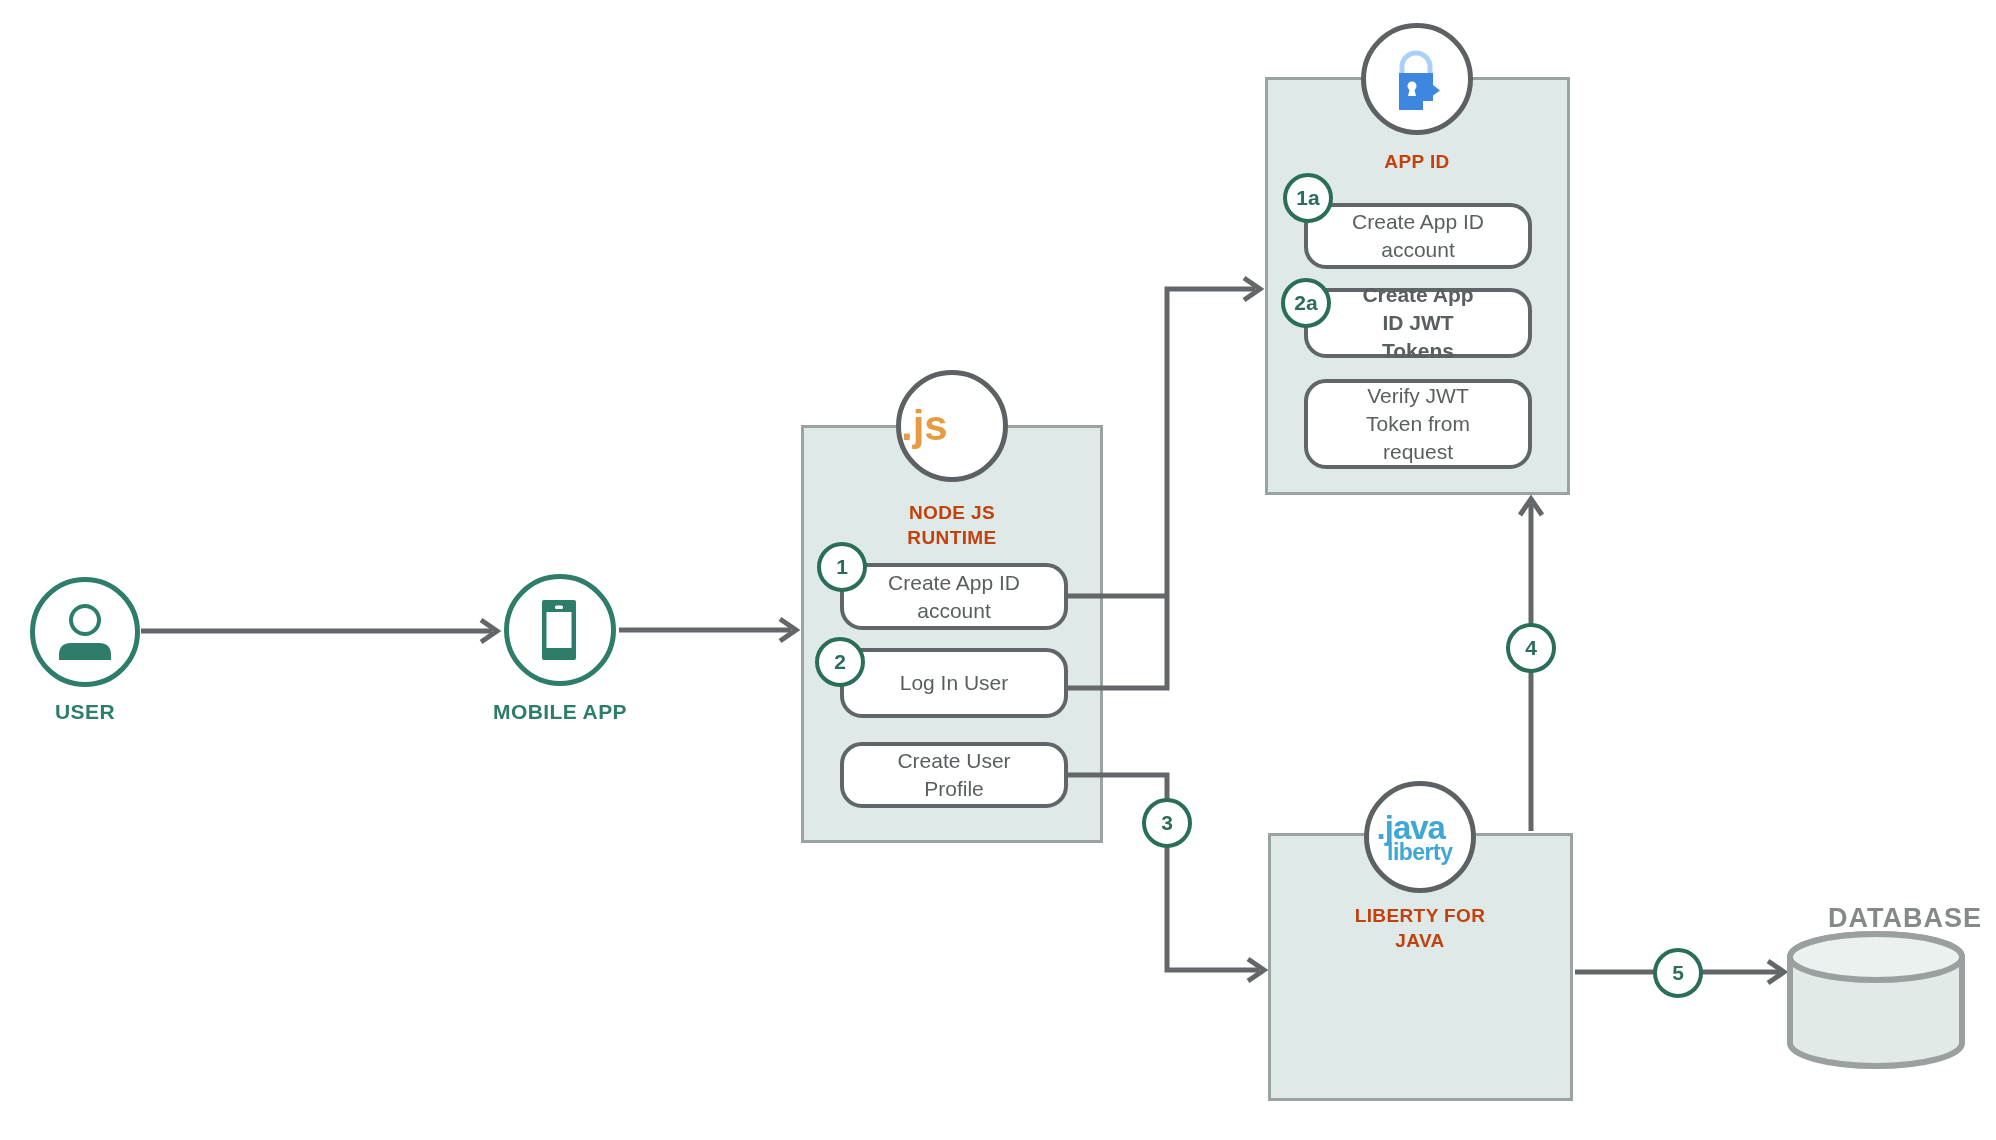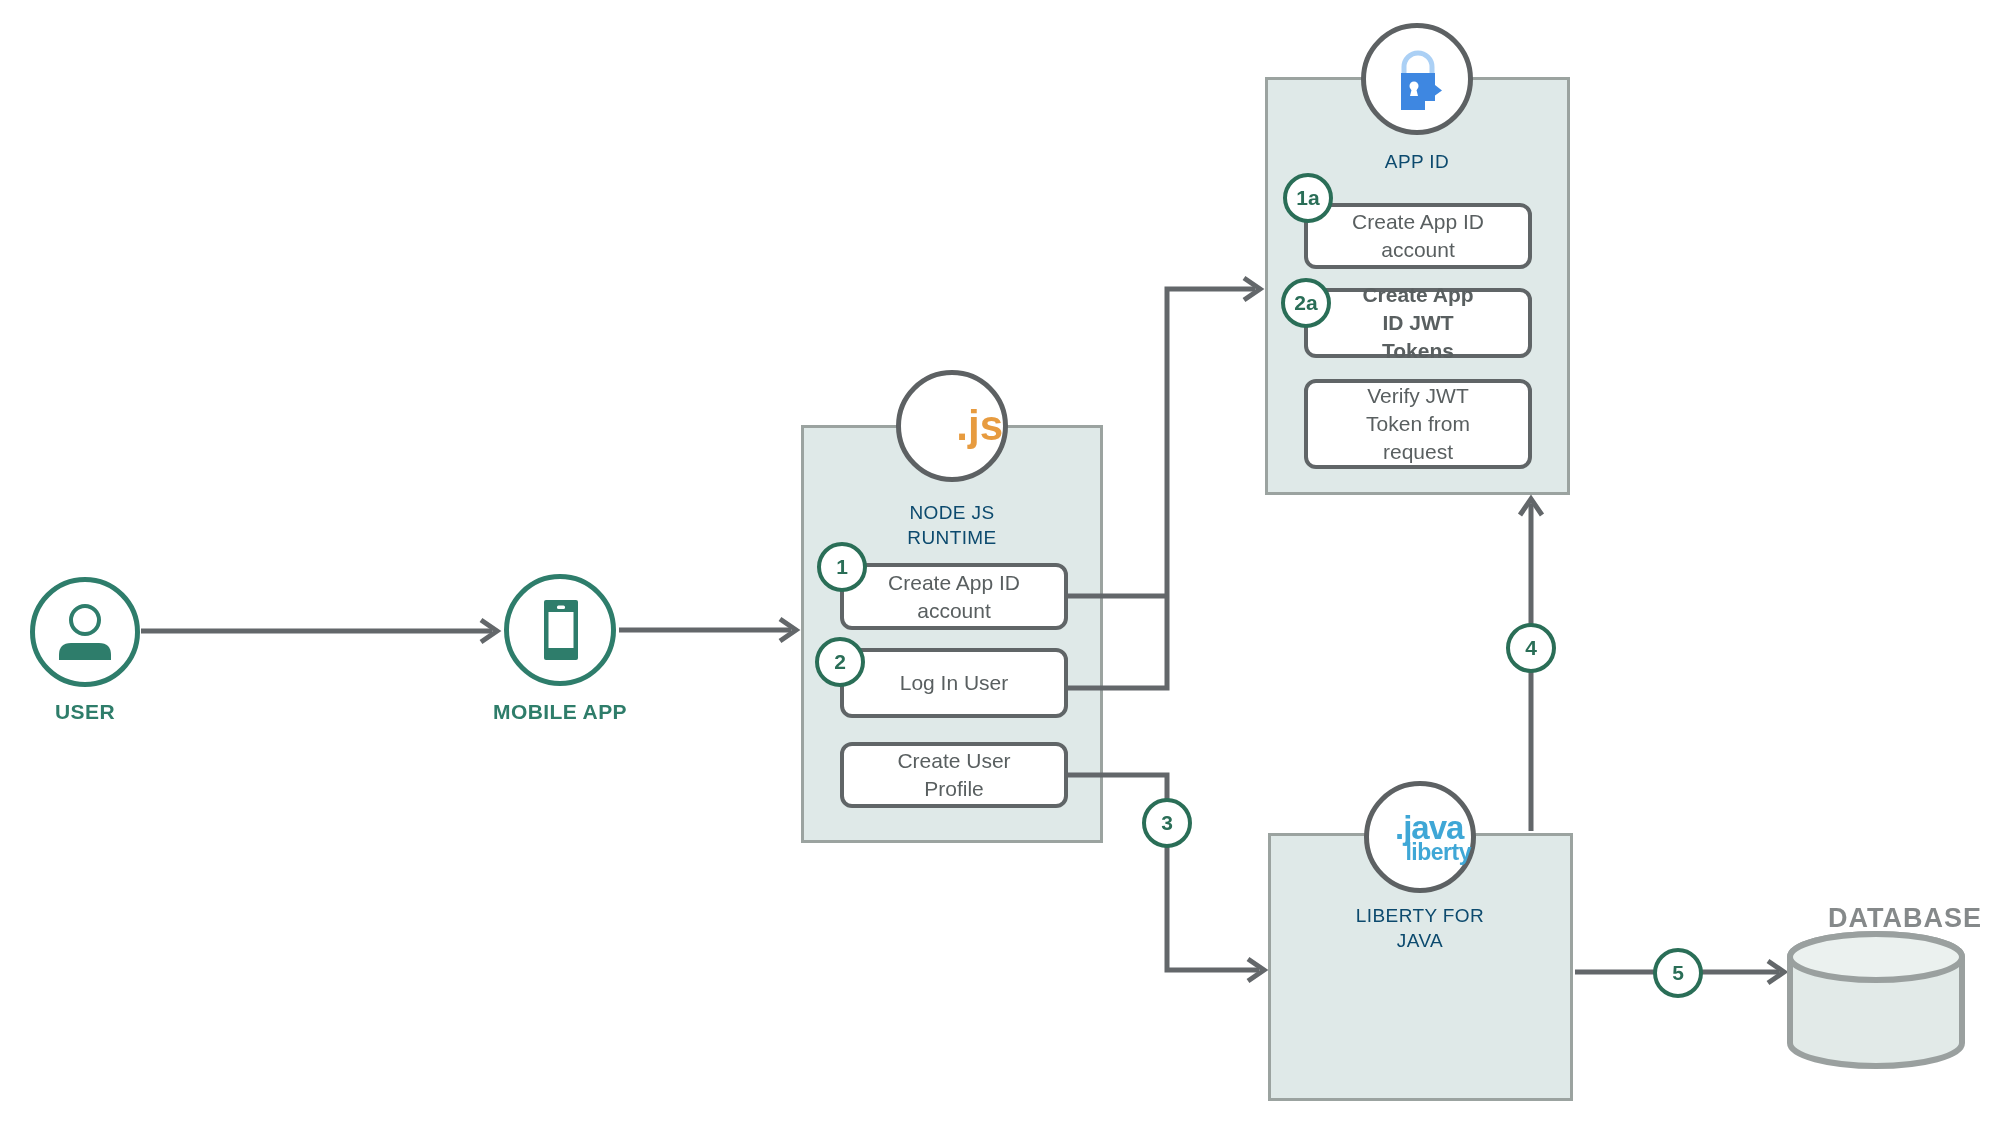--- a/index.html
+++ b/index.html
@@ -8,32 +8,32 @@
     font-family:"Liberation Sans",sans-serif;overflow:hidden;
   }
   .connectors{position:absolute;left:0;top:0;width:1996px;height:1140px;}
   .connectors path{stroke:#63676a;stroke-width:5;fill:none;}
   .container-box{
     position:absolute;background:#dfe9e8;border:3px solid #9ba3a0;box-sizing:border-box;
   }
   .icon-circle{
     position:absolute;width:112px;height:112px;border-radius:50%;background:#fff;
     border:5px solid #5d6163;box-sizing:border-box;
-    display:flex;flex-direction:column;align-items:flex-end;justify-content:center;
+    display:flex;flex-direction:column;align-items:flex-start;justify-content:center;
   }
   .actor-circle{border-color:#2e7d6b;width:110px;height:110px;}
   .step-box{
-    position:absolute;background:#ffffff;border:4px solid #606567;border-radius:12px;
+    position:absolute;background:#ffffff;border:4px solid #606567;border-radius:22px;
     box-sizing:border-box;display:flex;align-items:center;justify-content:center;
     text-align:center;color:#595f60;font-size:21px;line-height:1.32;
   }
   .step-box span{max-width:134px;display:inline-block;}
   .title{
-    position:absolute;transform:translateX(-50%);text-align:center;color:#0c4a6e;
-    font-weight:normal;font-size:19px;letter-spacing:0.4px;line-height:1.32;
+    position:absolute;transform:translateX(-50%);text-align:center;color:#c2410c;
+    font-weight:bold;font-size:19px;letter-spacing:0.4px;line-height:1.32;
   }
   .actor-label{
     position:absolute;transform:translateX(-50%);text-align:center;color:#2e7d6a;
     font-weight:bold;font-size:21px;letter-spacing:0.4px;white-space:nowrap;
   }
   .db-label{
     position:absolute;transform:translateX(-50%);text-align:center;color:#85898a;
     font-weight:bold;font-size:27px;letter-spacing:1px;white-space:nowrap;margin-left:29px;
   }
   .badge{

